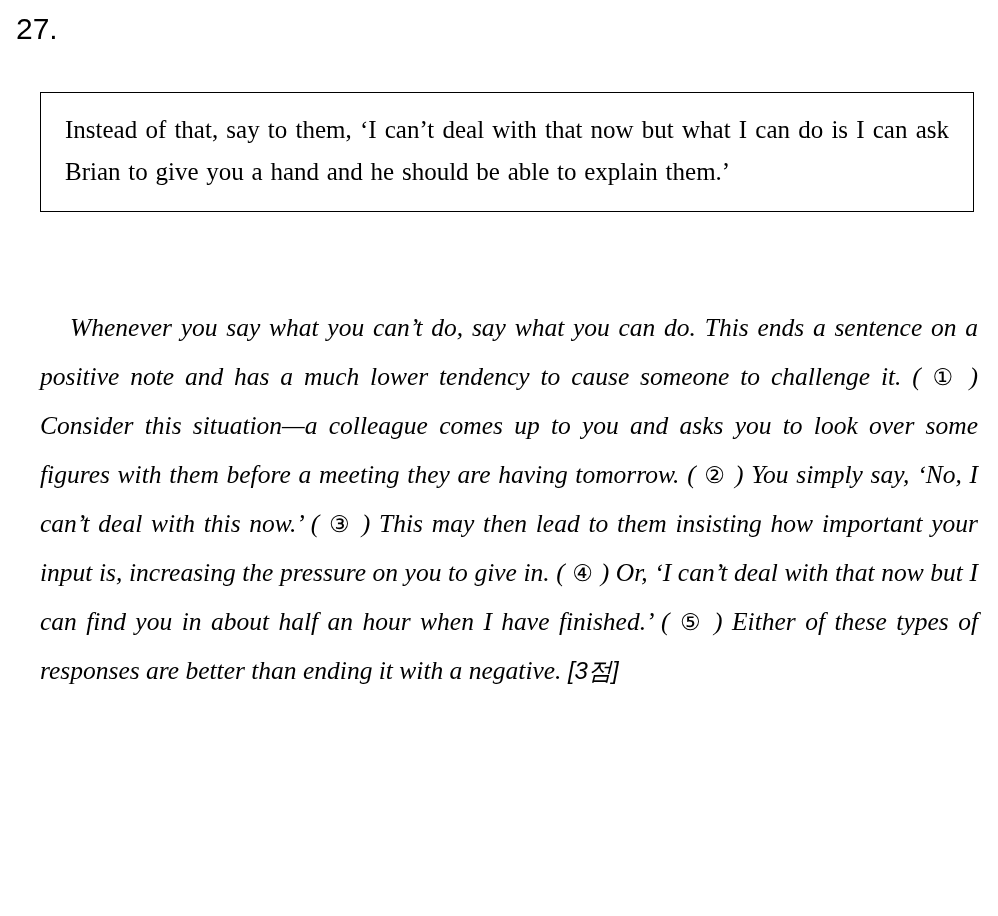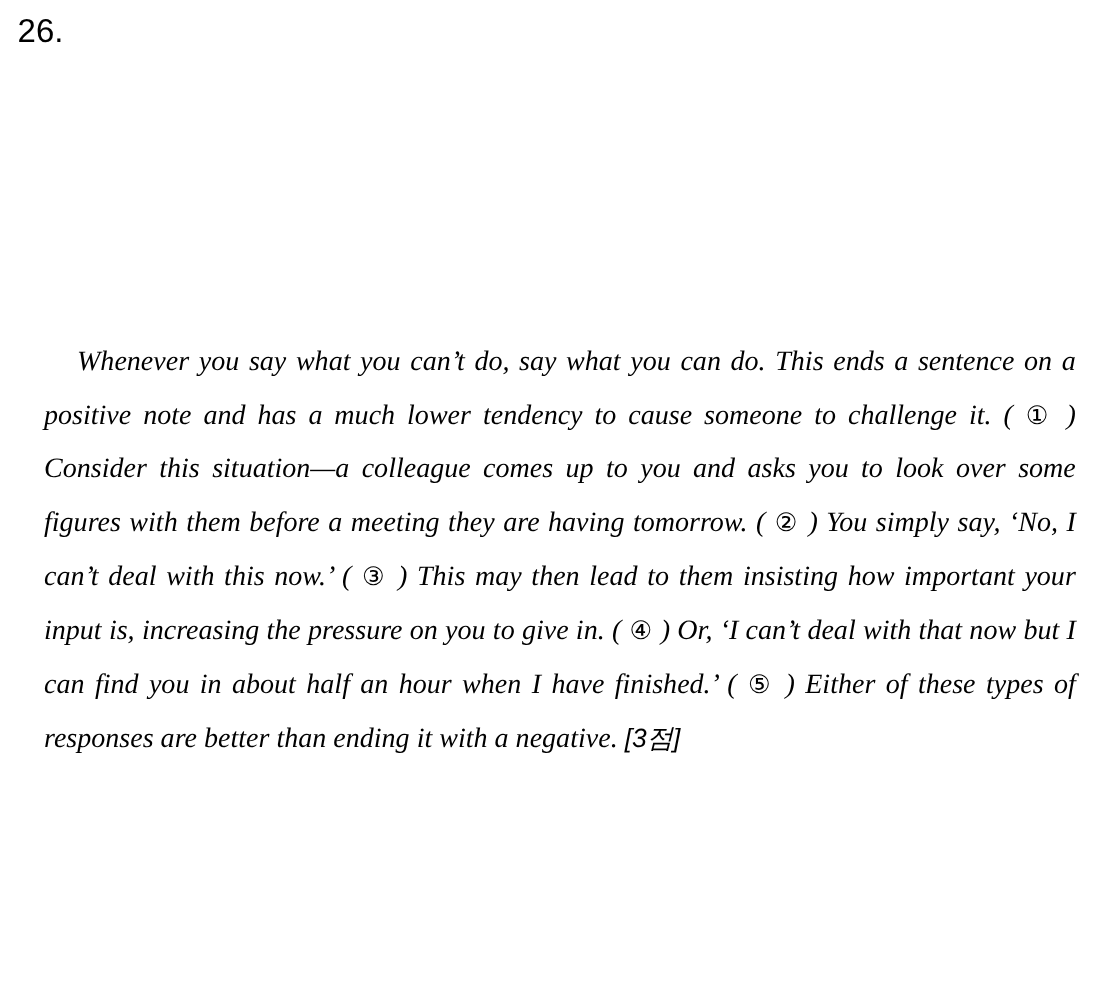--- a/index.html
+++ b/index.html
@@ -70,20 +70,23 @@
   .points {
     font-family: "Liberation Sans", sans-serif;
     font-size: 24px;
   }
 </style>
 </head>
 <body>
 
 <div class="page">
 
-  <div class="question-number">26.</div>
+  <div class="question-number">27.</div>
 
+  <div class="given-box">
+    <div class="given-text">Instead of that, say to them, ‘I can’t deal with that now but what I can do is I can ask Brian to give you a hand and he should be able to explain them.’</div>
+  </div>
 
   <div class="passage">
     <span class="indent"></span><span id="passage-text"><span>Whenever you say what you can’t do, say what you can do. This ends a sentence on a positive note and has a much lower tendency to cause someone to challenge it. (</span><span class="circled"> ① </span><span>) Consider this situation—a colleague comes up to you and asks you to look over some figures with them before a meeting they are having tomorrow. (</span><span class="circled"> ② </span><span>) You simply say, ‘No, I can’t deal with this now.’ (</span><span class="circled"> ③ </span><span>) This may then lead to them insisting how important your input is, increasing the pressure on you to give in. (</span><span class="circled"> ④ </span><span>) Or, ‘I can’t deal with that now but I can find you in about half an hour when I have finished.’ (</span><span class="circled"> ⑤ </span><span>) Either of these types of responses are better than ending it with a negative. </span></span><span class="points">[3점]</span>
   </div>
 
 </div>
 
 </body></html>

